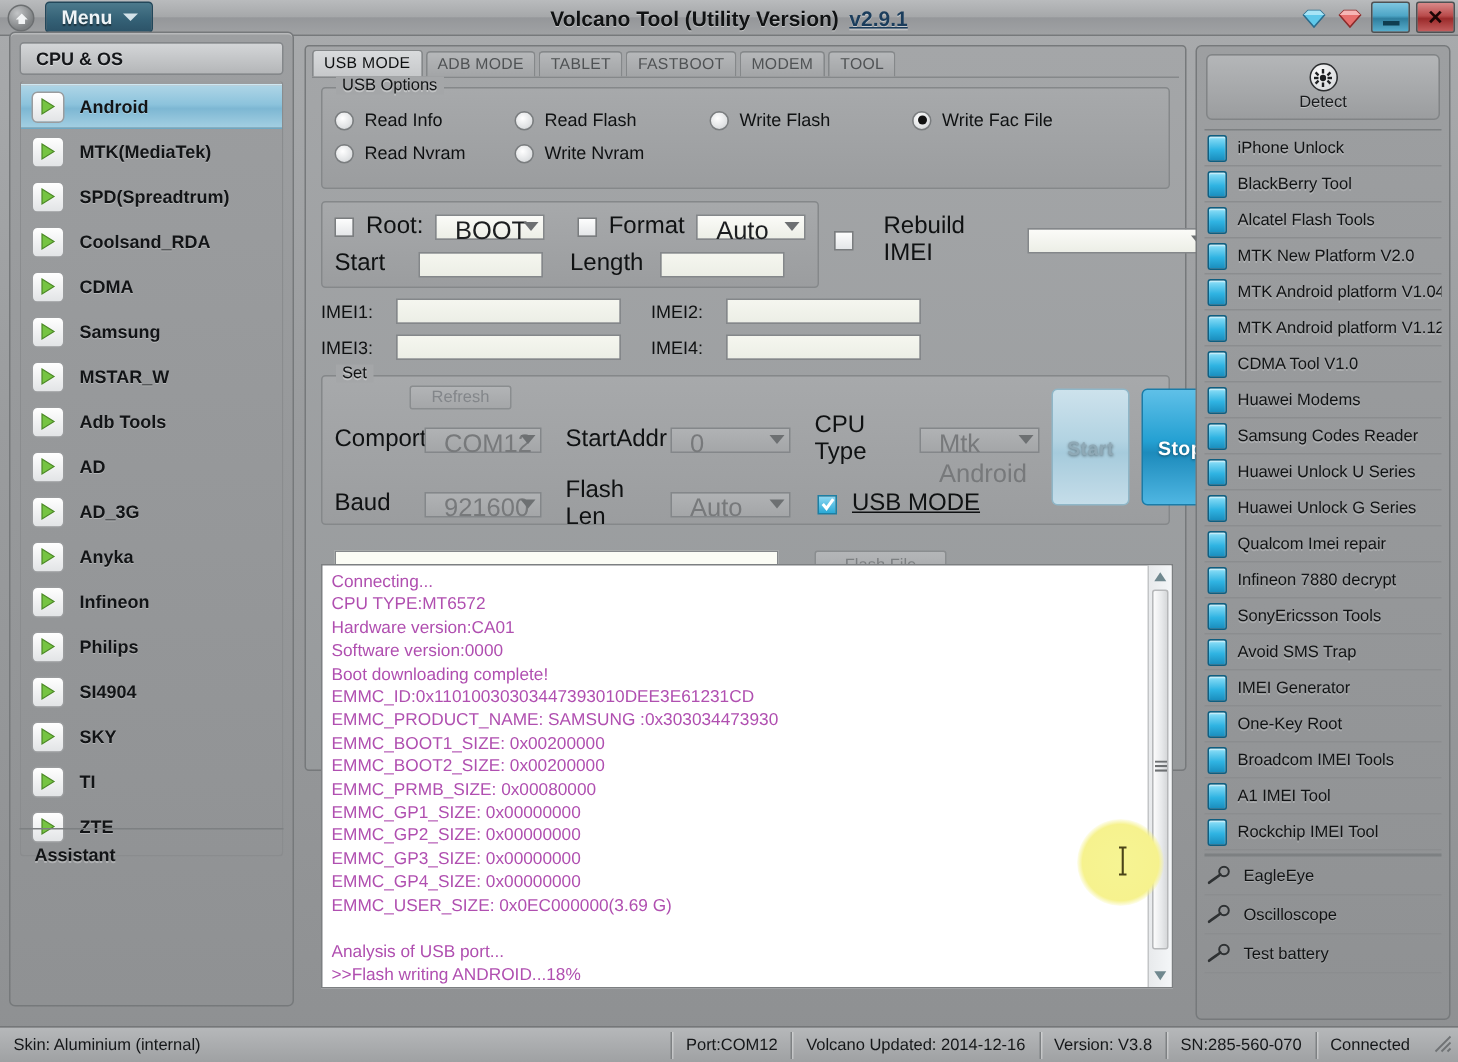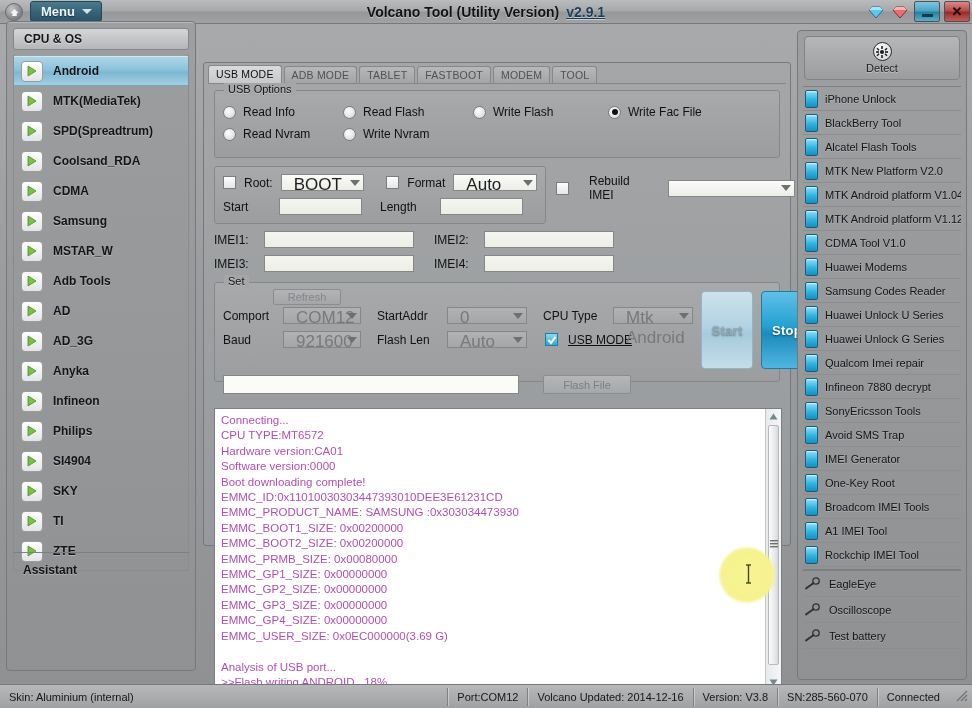--- a/index.html
+++ b/index.html
@@ -101,21 +101,21 @@
     position:absolute; left:6px; right:6px; top:530px;
     border-top:1px solid #7d8082; padding-top:10px; padding-left:10px;
     font-size:12px; font-weight:bold; color:#121416;
     text-shadow:0 1px 0 rgba(255,255,255,.3);
   }
 
   
   .center{
     position:absolute; left:203px; top:30px; width:588px; height:484px;
     background:linear-gradient(180deg,#a4a6a8,#979a9c);
-    border:1px solid #76797b; border-radius:3px;margin-top:32px;
+    border:1px solid #76797b; border-radius:3px;
   }
   .tabs{ display:flex; height:18px; margin:2px 0 0 4px; align-items:flex-end; }
   .tab{
     height:17px; line-height:16px; padding:0 7px; font-size:10.5px; letter-spacing:.2px;
     color:#4f5254; background:linear-gradient(180deg,#b6b8ba,#a2a4a6);
     border:1px solid #85888a; border-bottom:none; border-radius:3px 3px 0 0;
     margin-right:2px;
   }
   .tab.active{
     color:#0d0f10; font-weight:normal;
@@ -169,21 +169,21 @@
     border-top:6px solid #6d7072;
   }
   .tinput{
     height:17px; background:linear-gradient(180deg,#f5f6ef,#eceee6);
     border:1px solid #84878a;
     font-size:11px; color:#1c1e20; padding-left:3px;
   }
 
   .row2 { padding:13px 8px 8px 8px; }
   .line { display:flex; align-items:center; gap:8px; margin-bottom:7px; }
-  .lbl { font-size:12px; color:#0f1112; }
+  .lbl { font-size:16px; color:#0f1112; }
 
   .imeiwrap{ margin:7px 6px 0 6px; }
   .imeirow{ display:flex; align-items:center; gap:8px; margin-bottom:7px; }
   .imeirow .lbl{ width:42px; font-size:12px;}
 
   .setbody{ padding:6px 8px 8px 8px; position:relative; }
 
   .bigbtn{
     width:52px; height:78px; border-radius:4px;
     display:flex; align-items:center; justify-content:center;

